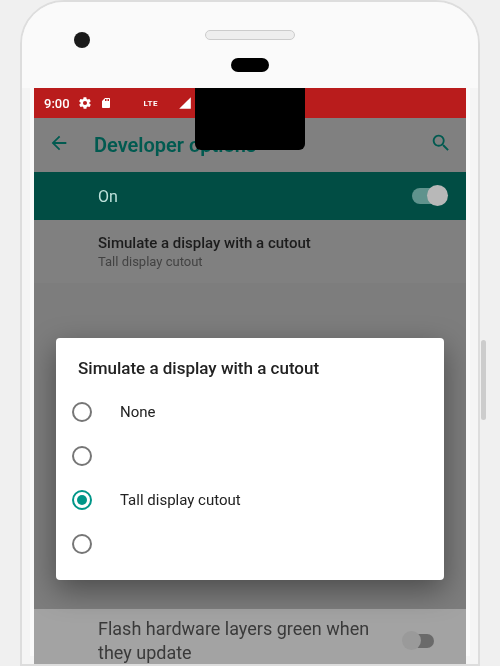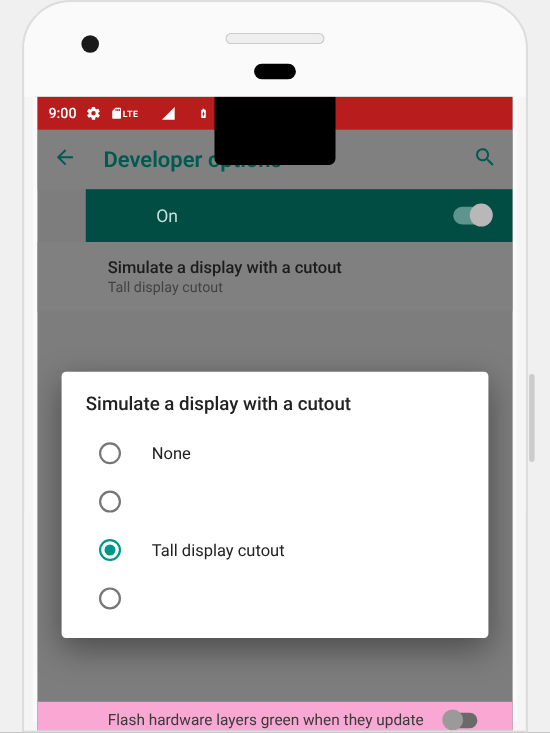--- a/index.html
+++ b/index.html
@@ -92,21 +92,21 @@
     display: flex;
     align-items: center;
     justify-content: flex-start;
     padding: 0 10px;
     color: #fff;
     font-size: 13px;
     font-weight: 500;
     background: #b91c1c;
   }
   .status-left { display: flex; align-items: center; gap: 8px; }
-  .status-right { display: flex; align-items: center; gap: 20px; }
+  .status-right { display: flex; align-items: center; gap: 20px; margin-left: 32px; }
   .status-icon { display: inline-flex; }
   .app-bar {
     height: 54px;
     display: flex;
     align-items: center;
     padding: 0 14px;
     background: #808080;
     gap: 24px;
   }
   .app-bar .title {
@@ -118,21 +118,20 @@
   .back-icon { color: #015a50; }
   .search-icon { color: #015a50; }
   .toggle-row {
     height: 48px;
     background: #014d44;
     display: flex;
     align-items: center;
     padding: 0 20px 0 64px;
     color: #bfe2dc;
     font-size: 16px;
-    margin-left: 44px;
   }
   .toggle-row .spacer { flex: 1; }
   .switch {
     width: 34px;
     height: 16px;
     background: #5f938d;
     border-radius: 10px;
     position: relative;
   }
   .switch::after {
@@ -171,21 +170,21 @@
   .dialog-title {
     font-size: 17px;
     font-weight: 500;
     color: #222;
     padding: 0 22px 12px;
   }
   .radio-row {
     display: flex;
     align-items: center;
     gap: 28px;
-    padding: 12px 34px;
+    padding: 12px 16px;
     cursor: pointer;
     font-size: 15px;
     color: #222;
   }
   .radio {
     width: 20px;
     height: 20px;
     border: 2px solid #767676;
     border-radius: 50%;
     position: relative;
@@ -203,23 +202,23 @@
     height: 10px;
     background: #009688;
     border-radius: 50%;
   }
   .bg-row {
     position: absolute;
     bottom: 0;
     left: 0;
     right: 0;
     padding: 8px 32px 0 64px;
-    background: #f9a8d4;
+    background: #a3a3a3;
     color: #3a3a3a;
-    font-size: 14px;
+    font-size: 18px;
     line-height: 1.3;
     display: flex;
     align-items: center;
     z-index: 1;
   }
   .bg-row .spacer { flex: 1; }
   .bg-switch {
     width: 30px;
     height: 14px;
     background: #6a6a6a;

